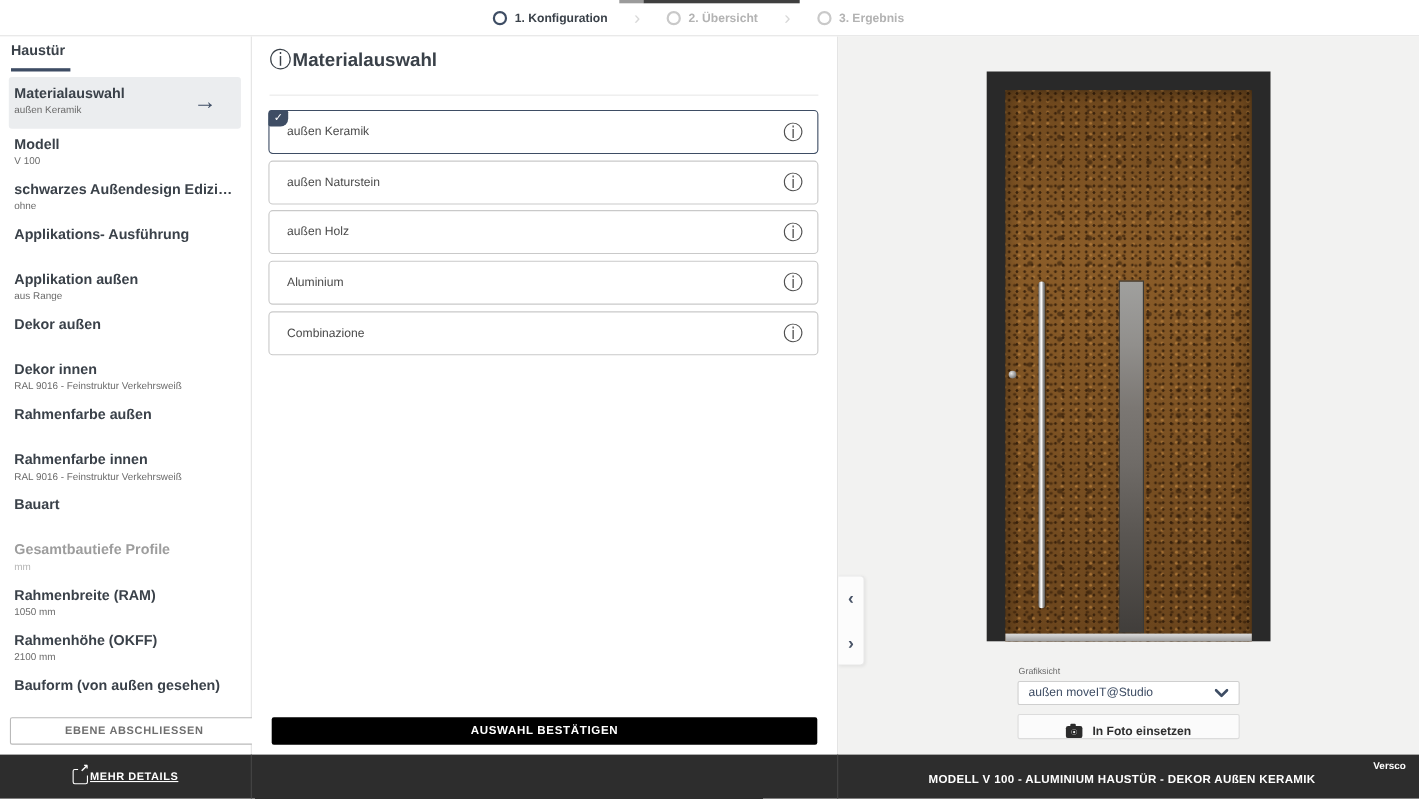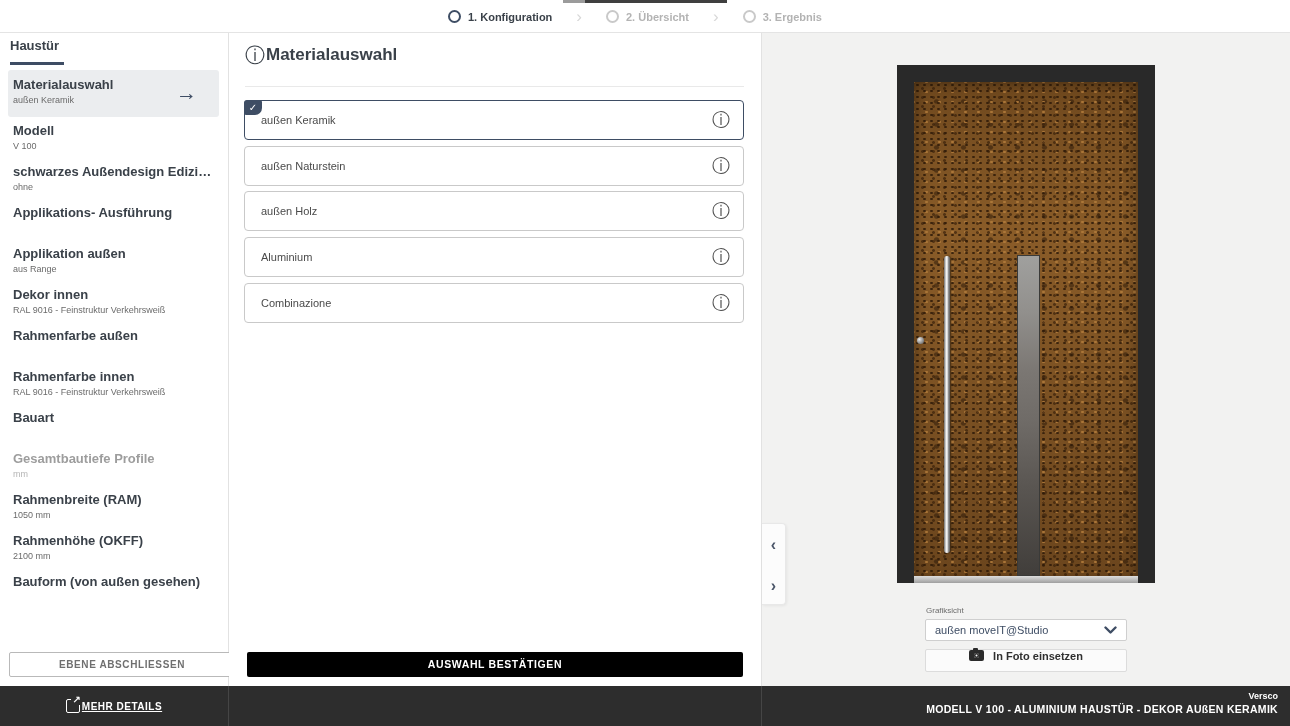--- a/index.html
+++ b/index.html
@@ -87,21 +87,21 @@
               border:1px solid #e8e8e8; border-left:none; border-radius:0 4px 4px 0;
               box-shadow:1px 1px 3px rgba(0,0,0,0.06); }
   .col-btn { width:100%; height:41px; text-align:center; line-height:41px; font-size:16px;
              font-weight:700; color:#4a5568; cursor:pointer; background:none; border:none; }
   #grafik-label { position:absolute; left:164px; top:573px; font-size:8px; color:#6b6b6b; }
   #grafik-select { position:absolute; left:163px; top:586px; width:202px; height:22px; background:#fff;
                    border:1px solid #cfcfcf; border-radius:2px; display:flex; align-items:center;
                    justify-content:space-between; padding:0 9px; cursor:pointer; }
   #grafik-select .sel-val { font-size:11px; color:#3e4d64; }
   #photo-btn { position:absolute; left:163px; top:616px; width:202px; height:23px; background:#fbfbfb;
-               border:1px solid #dcdcdc; border-radius:2px; display:flex; align-items:flex-start;
+               border:1px solid #dcdcdc; border-radius:2px; display:flex; align-items:flex-end;
                justify-content:center; gap:9px; cursor:pointer; }
   #photo-btn .pb-label { font-size:11px; font-weight:600; color:#2f2f2f; }
   .camera-icon { position:relative; width:15px; height:11px; background:#2b2b2b; border-radius:2px; }
   .camera-icon::before { content:""; position:absolute; left:4px; top:-2px; width:5px; height:3px;
                          background:#2b2b2b; border-radius:1px 1px 0 0; }
   .camera-icon::after { content:""; position:absolute; left:5px; top:3px; width:5px; height:5px;
                         border-radius:50%; background:#fbfbfb; box-shadow:inset 0 0 0 1.5px #2b2b2b; }
 
   
   #footer { position:absolute; left:0; top:686px; width:1290px; height:40px; background:#2d2d2d;
@@ -109,21 +109,21 @@
   .foot-cell { height:100%; }
   #foot-left { width:229px; border-right:1px solid #454545; display:flex; align-items:center;
                justify-content:center; gap:2px; cursor:pointer; }
   #foot-mid { width:533px; border-right:1px solid #454545; }
   #foot-right { flex:1; text-align:right; padding:5px 12px 0 0; }
   .extlink-icon { position:relative; width:14px; height:14px; border:1.6px solid #fff; border-radius:2px; }
   .extlink-icon::after { content:"\2197"; position:absolute; right:-3px; top:-6px; font-size:10px;
                          font-weight:700; color:#fff; background:#2d2d2d; padding:0 1px; }
   #more-details { font-size:10px; font-weight:700; letter-spacing:0.5px; text-decoration:underline; color:#fff; }
   #brand-line { font-size:9px; font-weight:700; }
-  #model-line { font-size:10.5px; font-weight:700; letter-spacing:0.3px; margin-top:2px; }
+  #model-line { font-size:10.5px; font-weight:700; letter-spacing:0.3px; margin-top:2px;text-align:center; }
 </style>
 </head>
 <body>
 
 <div id="topbar">
   <div id="loadbar-gray"></div>
   <div id="loadbar-dark"></div>
   <div id="steps">
     <div class="step active">
       <span class="dot"></span>
@@ -162,20 +162,24 @@
     </div>
     <div class="side-item">
       <div class="si-title">Applikations- Ausführung</div>
       <div class="si-sub"></div>
     </div>
     <div class="side-item">
       <div class="si-title">Applikation außen</div>
       <div class="si-sub">aus Range</div>
     </div>
     <div class="side-item">
+      <div class="si-title">Dekor außen</div>
+      <div class="si-sub"></div>
+    </div>
+    <div class="side-item">
       <div class="si-title">Dekor innen</div>
       <div class="si-sub">RAL 9016 - Feinstruktur Verkehrsweiß</div>
     </div>
     <div class="side-item">
       <div class="si-title">Rahmenfarbe außen</div>
       <div class="si-sub"></div>
     </div>
     <div class="side-item">
       <div class="si-title">Rahmenfarbe innen</div>
       <div class="si-sub">RAL 9016 - Feinstruktur Verkehrsweiß</div>

